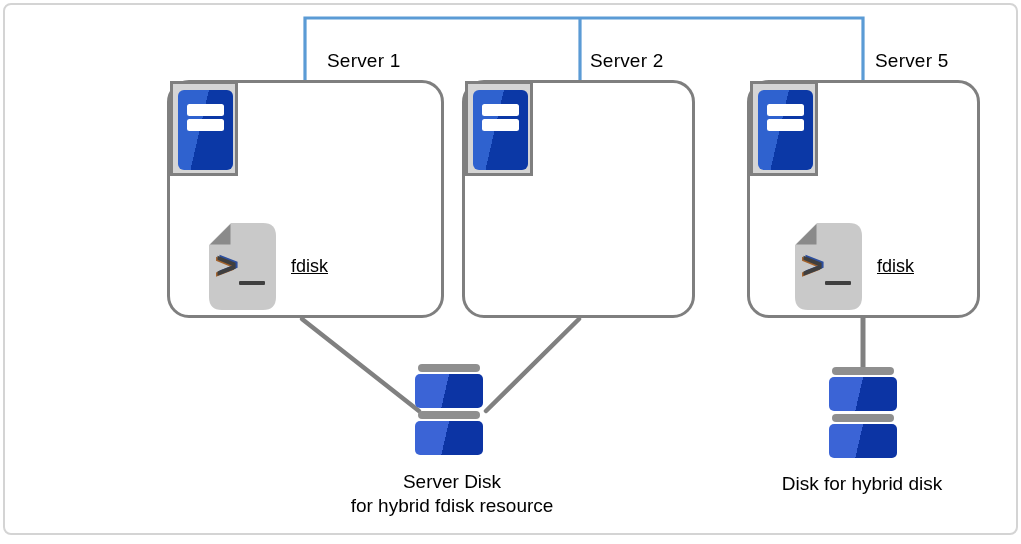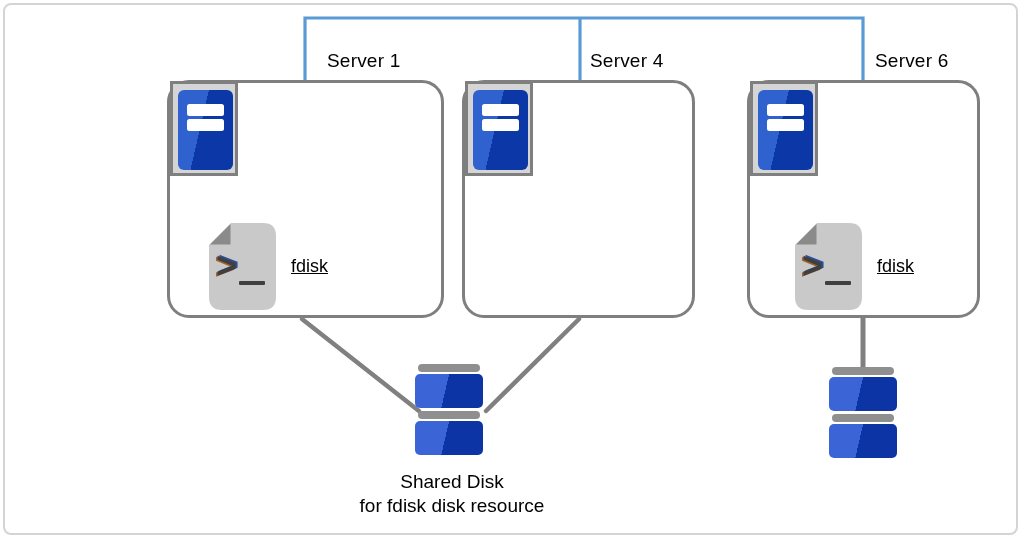--- a/index.html
+++ b/index.html
@@ -63,22 +63,22 @@
 
   <svg class="wires" width="1021" height="544" viewBox="0 0 1021 544">
     <path d="M305,80 L305,18 L863,18 L863,80" fill="none" stroke="#5b9bd5" stroke-width="3.2"></path>
     <line x1="580" y1="18" x2="580" y2="80" stroke="#5b9bd5" stroke-width="3.2"></line>
     <line x1="302" y1="319" x2="419" y2="411" stroke="#808080" stroke-width="4.5" stroke-linecap="round"></line>
     <line x1="579" y1="319" x2="486" y2="411" stroke="#808080" stroke-width="4.5" stroke-linecap="round"></line>
     <line x1="863" y1="317" x2="863" y2="370" stroke="#808080" stroke-width="5"></line>
   </svg>
 
   <div class="server-label" style="left:327px">Server 1</div>
-  <div class="server-label" style="left:590px">Server 4</div>
-  <div class="server-label" style="left:875px">Server 6</div>
+  <div class="server-label" style="left:590px">Server 2</div>
+  <div class="server-label" style="left:875px">Server 5</div>
 
   <div class="server-box" style="left:167px;width:277px">
     <div class="server-icon">
       <div class="server-icon-panel">
         <div class="slot s1"></div>
         <div class="slot s2"></div>
       </div>
     </div>
     <div class="fdisk" style="left:39px;top:140px">
       <svg class="doc" width="67" height="87" viewBox="0 0 67 87">
@@ -130,20 +130,21 @@
   </div>
 
   <div class="disk" style="left:829px;top:367px">
     <div class="cap"></div>
     <div class="platter"></div>
     <div class="cap"></div>
     <div class="platter"></div>
   </div>
 
   <div class="caption" style="left:302px;top:470px;width:300px">
-    <div>Shared Disk</div>
-    <div>for fdisk disk resource</div>
+    <div>Server Disk</div>
+    <div>for hybrid fdisk resource</div>
   </div>
 
   <div class="caption" style="left:742px;top:472px;width:240px">
+    <div>Disk for hybrid disk</div>
   </div>
 
 </div>
 
 </body></html>

